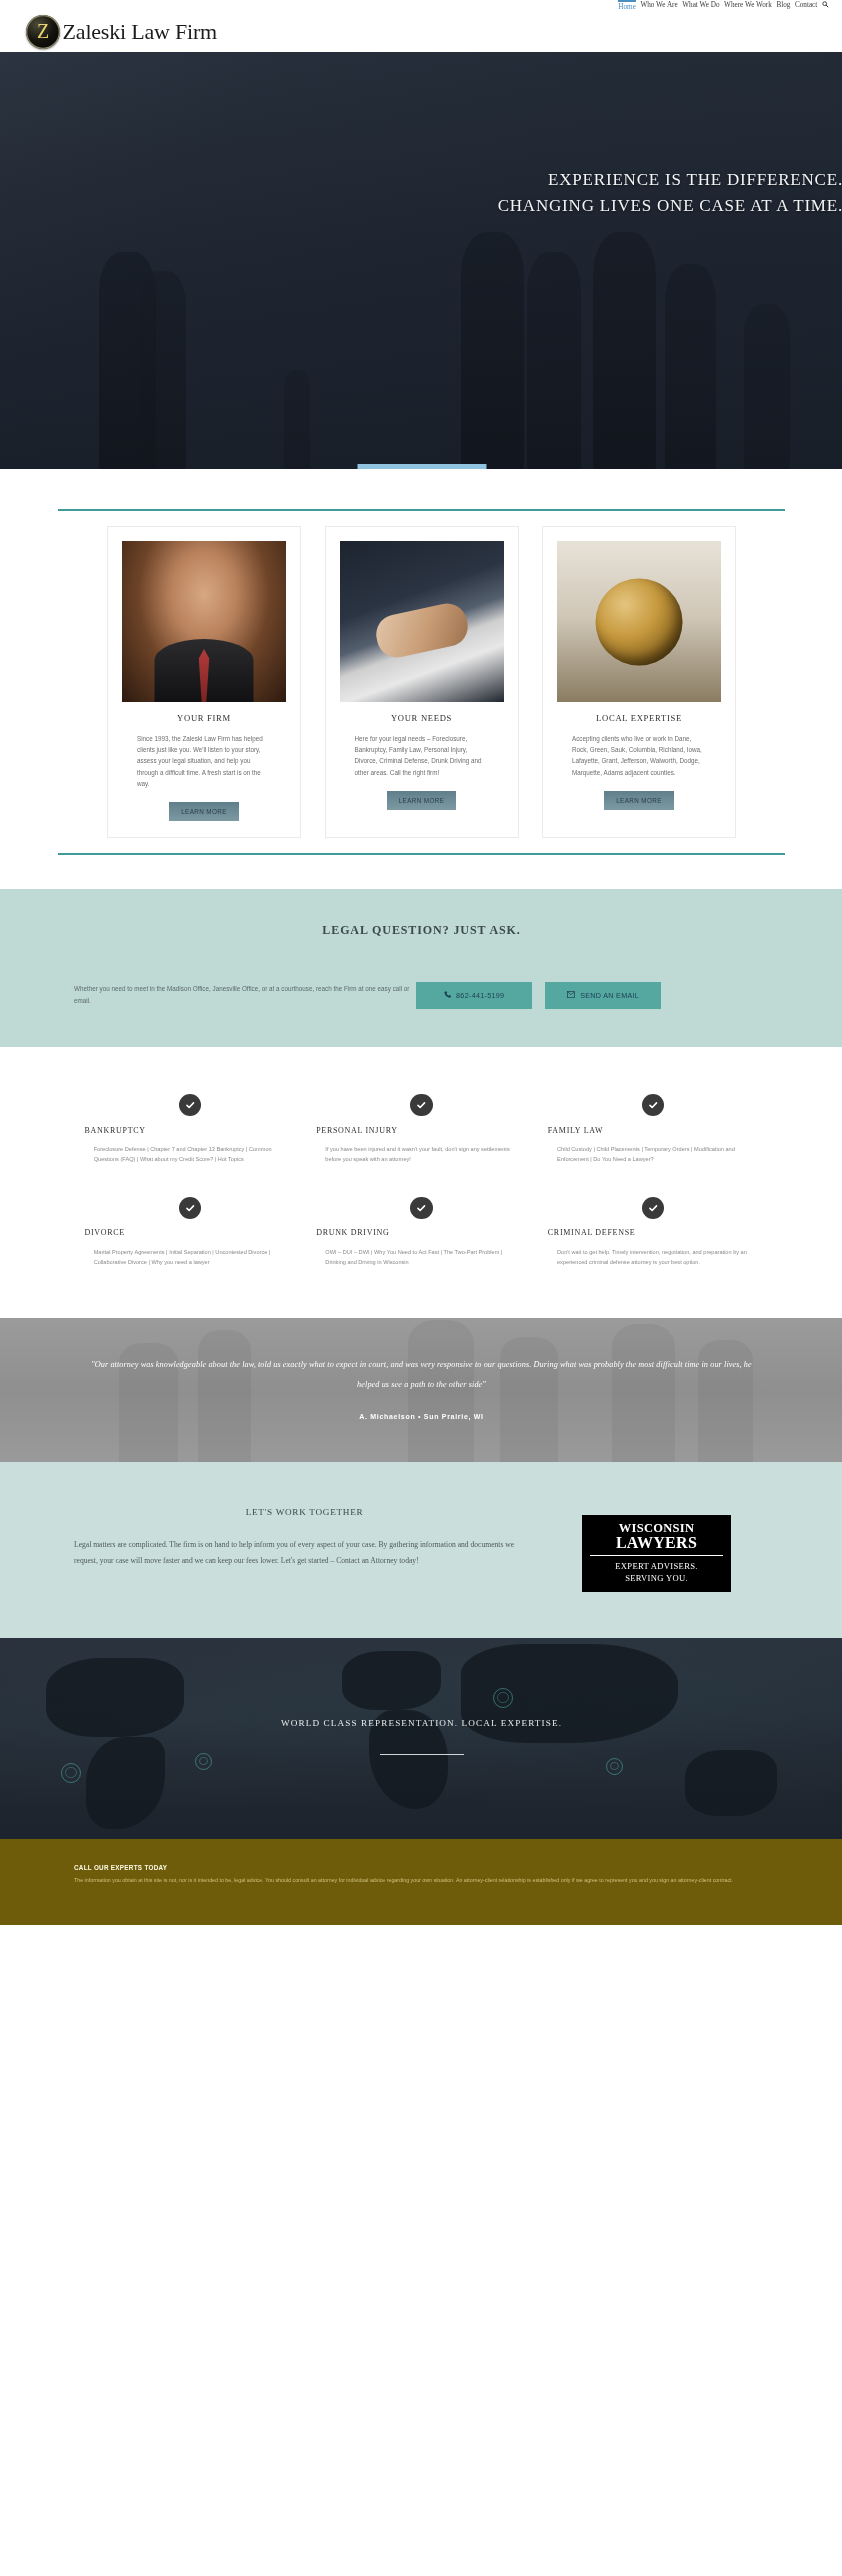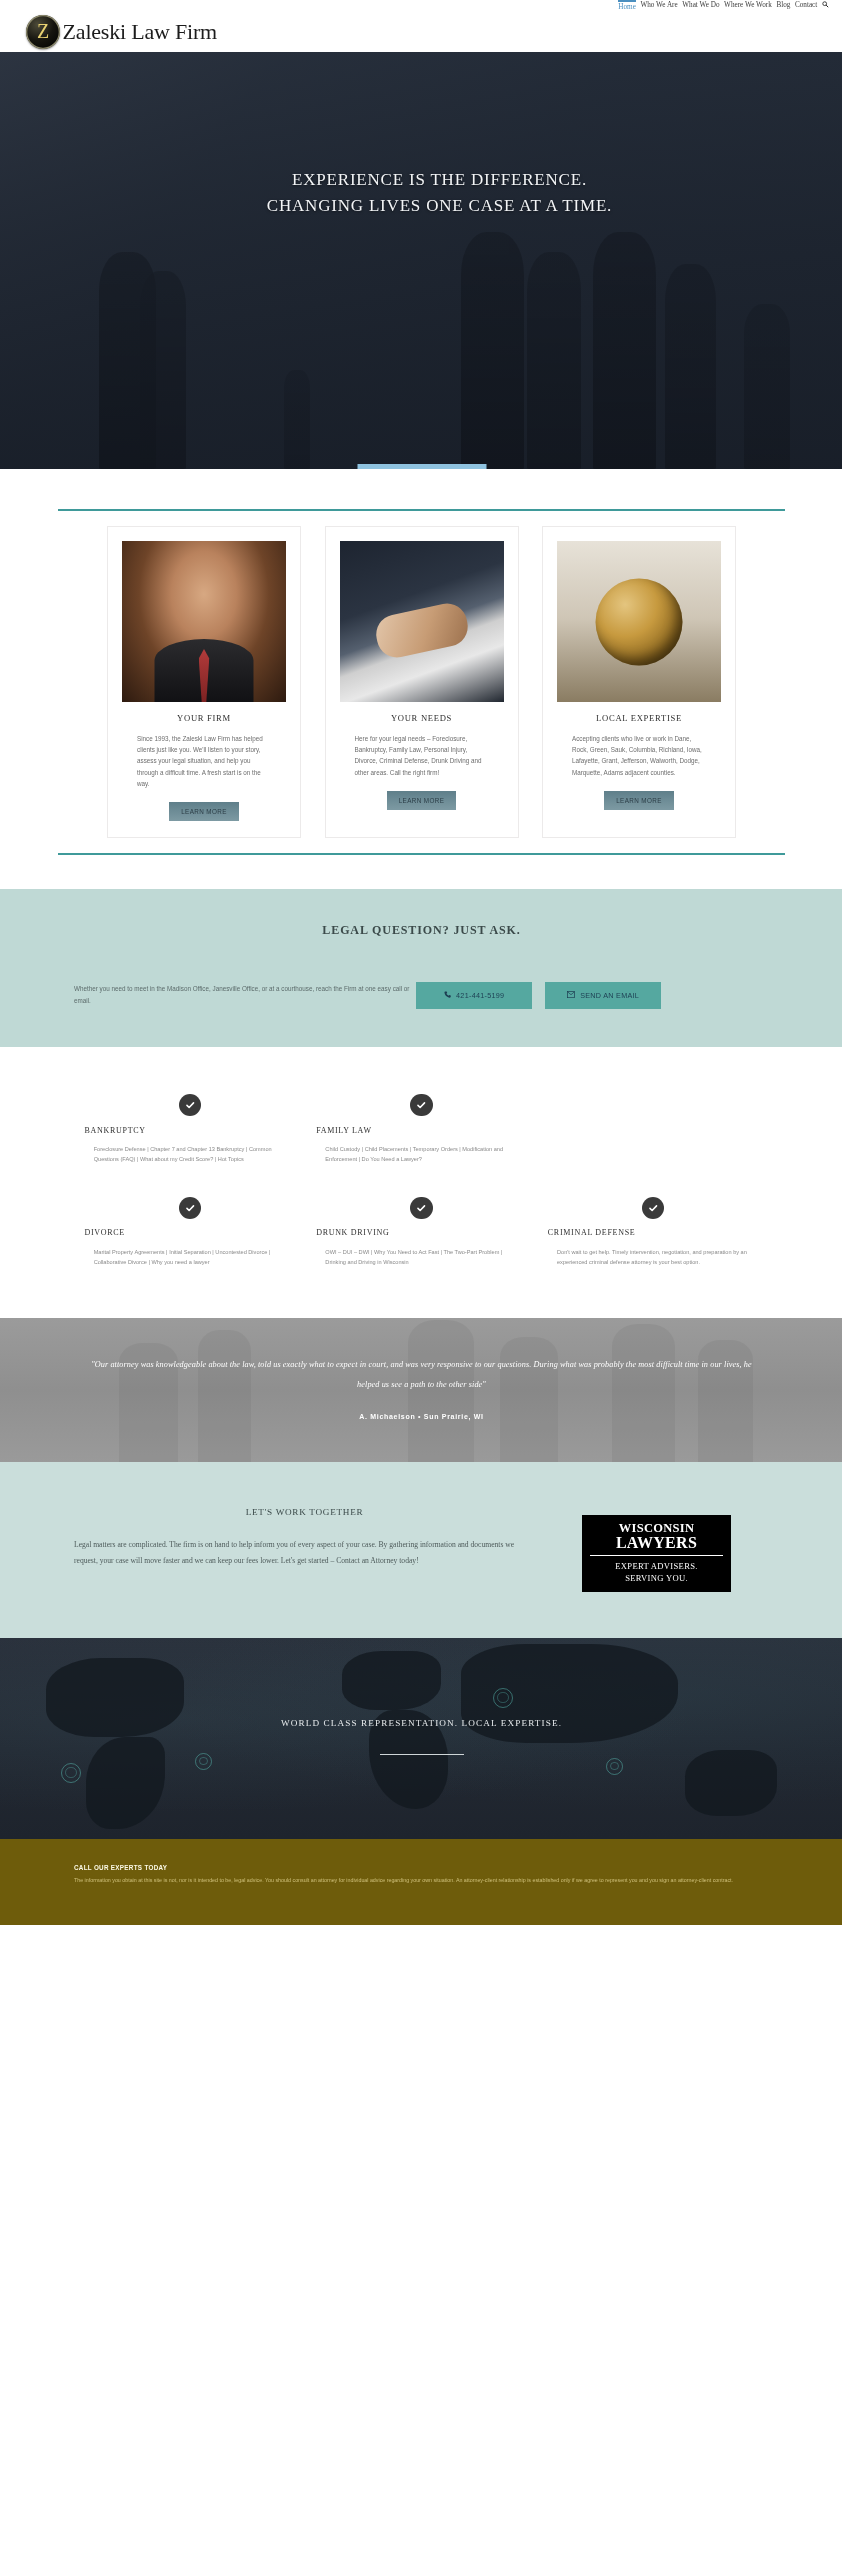--- a/index.html
+++ b/index.html
@@ -79,21 +79,21 @@
   .hero .sil {
     position: absolute;
     bottom: 0;
     background: linear-gradient(180deg, rgba(16,20,27,.75), rgba(12,15,21,.95));
     border-radius: 40% 40% 2.6px 2.6px / 18% 18% 1.3px 1.3px;
   }
   .hero-copy {
     position: absolute;
     left: 0; right: 0;
     top: 115px;
-    text-align: center;
+    text-align: right;
     color: #f3f5f7;
     font-family: "Liberation Serif", serif;
     font-size: 17px;
     letter-spacing: 0.8px;
     line-height: 26px;
     text-shadow: 0 0.7px 2.6px rgba(0,0,0,.55);
     margin-left: 36px;
   }
   .hero-underline {
     position: absolute;
@@ -457,21 +457,21 @@
   <h2>LEGAL QUESTION? JUST ASK.</h2>
   <div class="cta-row">
     <div class="cta-text">Whether you need to meet in the Madison Office, Janesville Office, or at a courthouse, reach the Firm at one easy call or email.</div>
     <div class="cta-btns">
       <button class="btn-cta">
         <span>
           <svg width="7.2" height="7.2" viewBox="0 0 16 16">
               <path d="M3 1 L6 1 L7.2 4.4 L5.4 5.8 C6.2 7.8 8.2 9.8 10.2 10.6 L11.6 8.8 L15 10 L15 13 C15 14 14 15 13 15 C6.8 14.6 1.4 9.2 1 3 C1 2 2 1 3 1 Z" fill="#1d3e52"></path>
             </svg>
         </span>
-        <span>421-441-5199</span>
+        <span>862-441-5199</span>
       </button>
       <button class="btn-cta">
         <span>
           <svg width="8" height="7.2" viewBox="0 0 16 14">
               <rect x="0.8" y="0.8" width="14.4" height="12.4" fill="none" stroke="#1d3e52" stroke-width="1.4"></rect>
               <path d="M1.4 1.6 L8 7.2 L14.6 1.6" fill="none" stroke="#1d3e52" stroke-width="1.4"></path>
             </svg>
         </span>
         <span>SEND AN EMAIL</span>
       </button>
@@ -490,20 +490,29 @@
       </div>
       <h4>BANKRUPTCY</h4>
       <p>Foreclosure Defense | Chapter 7 and Chapter 13 Bankruptcy | Common Questions (FAQ) | What about my Credit Score? | Hot Topics</p>
     </div>
     <div class="pcell">
       <div class="check-ic">
         <svg width="10.5" height="10.5" viewBox="0 0 16 16">
             <path d="M3 8.2 L6.3 11.4 L13 4.4" fill="none" stroke="#fff" stroke-width="2.4" stroke-linecap="round" stroke-linejoin="round"></path>
           </svg>
       </div>
+      <h4>PERSONAL INJURY</h4>
+      <p>If you have been injured and it wasn't your fault, don't sign any settlements before you speak with an attorney!</p>
+    </div>
+    <div class="pcell">
+      <div class="check-ic">
+        <svg width="10.5" height="10.5" viewBox="0 0 16 16">
+            <path d="M3 8.2 L6.3 11.4 L13 4.4" fill="none" stroke="#fff" stroke-width="2.4" stroke-linecap="round" stroke-linejoin="round"></path>
+          </svg>
+      </div>
       <h4>FAMILY LAW</h4>
       <p>Child Custody | Child Placements | Temporary Orders | Modification and Enforcement | Do You Need a Lawyer?</p>
     </div>
   </div>
 
   <div class="prow">
     <div class="pcell">
       <div class="check-ic">
         <svg width="10.5" height="10.5" viewBox="0 0 16 16">
             <path d="M3 8.2 L6.3 11.4 L13 4.4" fill="none" stroke="#fff" stroke-width="2.4" stroke-linecap="round" stroke-linejoin="round"></path>

